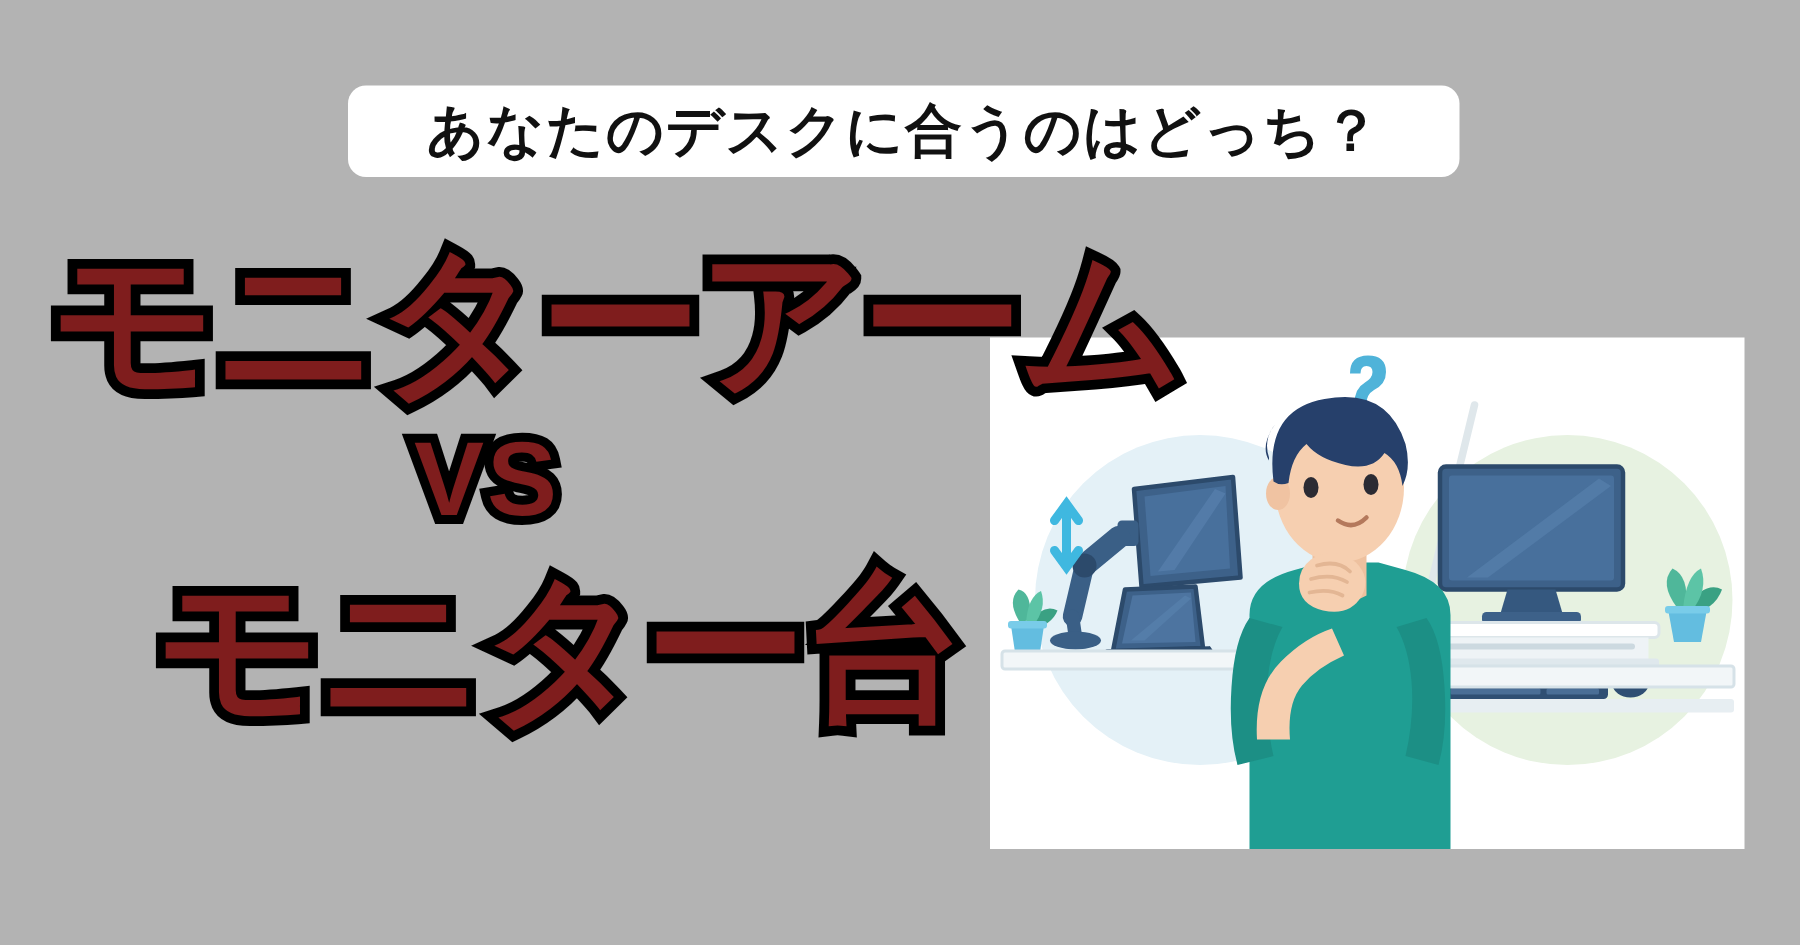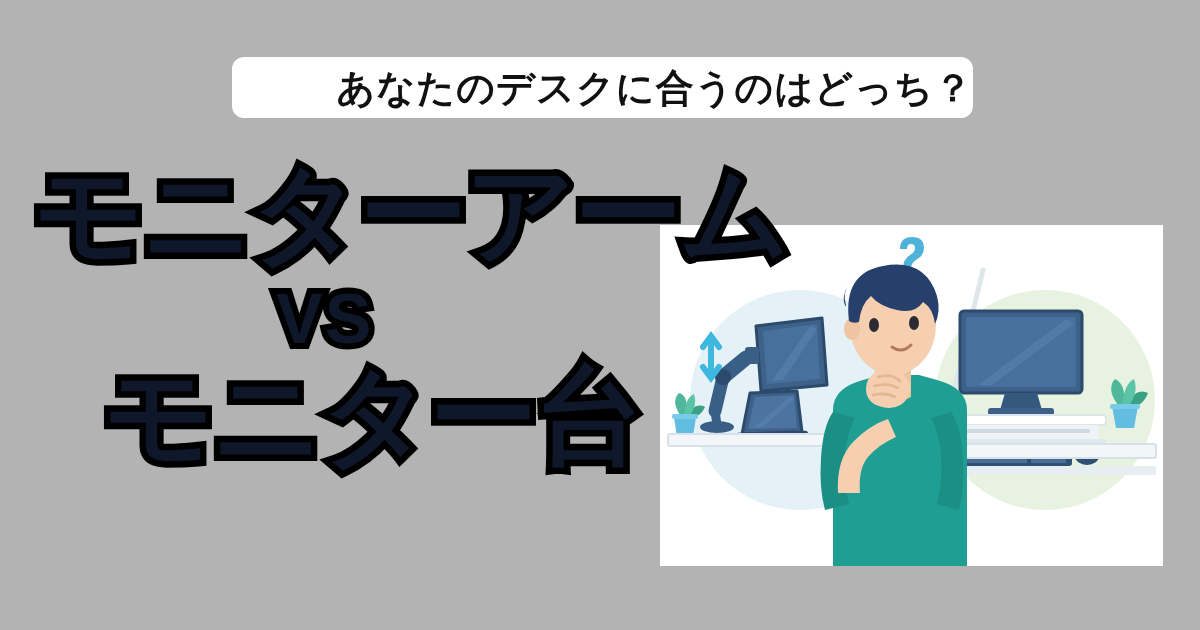--- a/index.html
+++ b/index.html
@@ -21,21 +21,21 @@
   .subtitle-badge {
     position: absolute;
     left: 232px;
     top: 57px;
     width: 741px;
     height: 61px;
     background: #ffffff;
     border-radius: 12px;
     display: flex;
     align-items: center;
-    justify-content: flex-end;
+    justify-content: center;
   }
   .subtitle-text {
     font-size: 38px;
     font-weight: 700;
     color: #111111;
     letter-spacing: 1px;
     white-space: nowrap;
     line-height: 1;
   }
 
@@ -56,21 +56,21 @@
     position: absolute;
     left: 0;
     top: 160px;
     width: 740px;
     z-index: 5;
     pointer-events: none;
   }
   .headline-line {
     position: relative;
     font-weight: 900;
-    color: #0f172a;
+    color: #7f1d1d;
     line-height: 1;
     white-space: nowrap;
     -webkit-text-stroke: 13px #000000;
     paint-order: stroke fill;
     text-shadow:
       0 0 1px #000, 0 0 2px #000;
   }
   .line-1 {
     font-size: 108px;
     margin-left: 34px;
@@ -79,21 +79,21 @@
   .line-vs {
     font-size: 70px;
     margin-left: 276px;
     margin-top: 16px;
     letter-spacing: 2px;
     -webkit-text-stroke: 12px #000000;
   }
   .line-2 {
     font-size: 108px;
     margin-left: 104px;
-    margin-top: 8px;
+    margin-top: 24px;
     letter-spacing: -2px;
   }
 </style>
 </head>
 <body>
 
 <div id="canvas">
 
   <div class="illus-panel">
     <svg viewBox="0 0 503 341" xmlns="http://www.w3.org/2000/svg">

